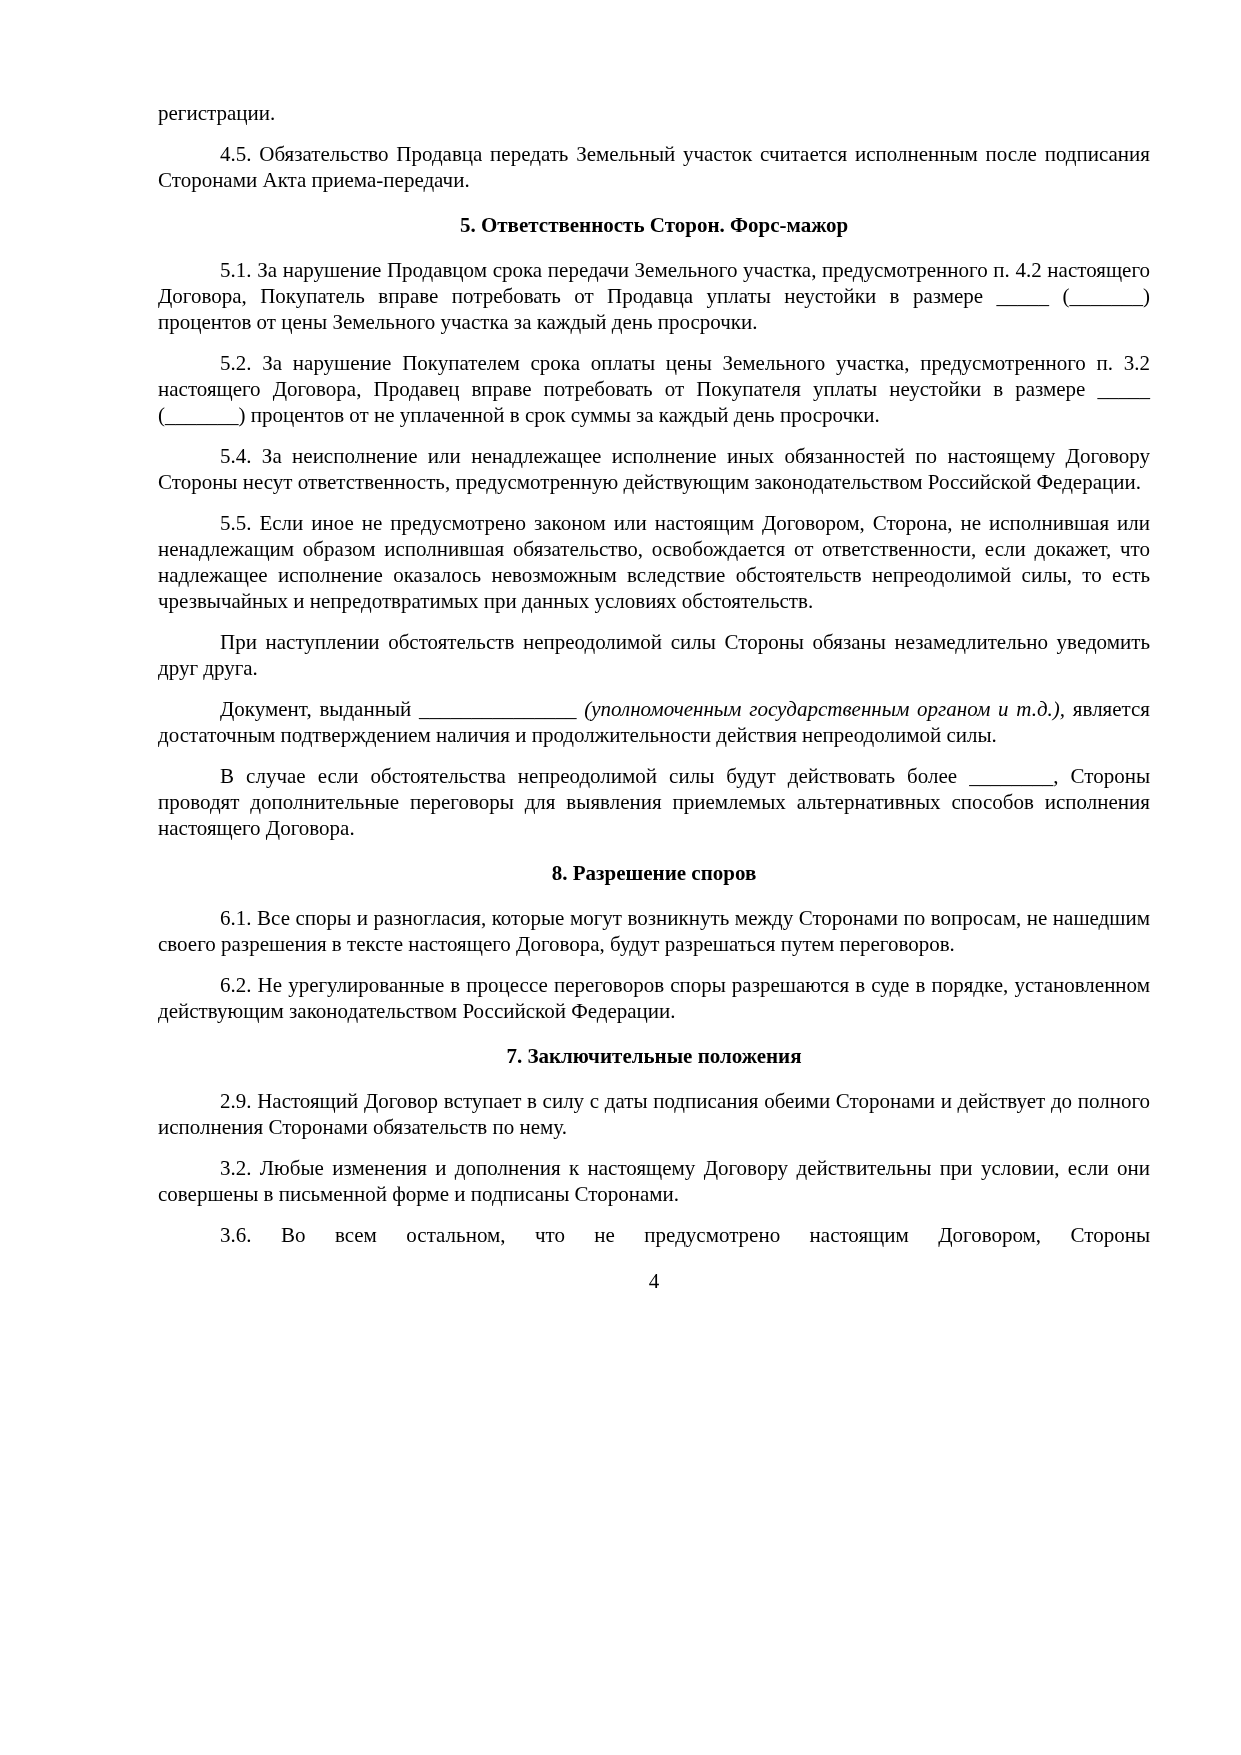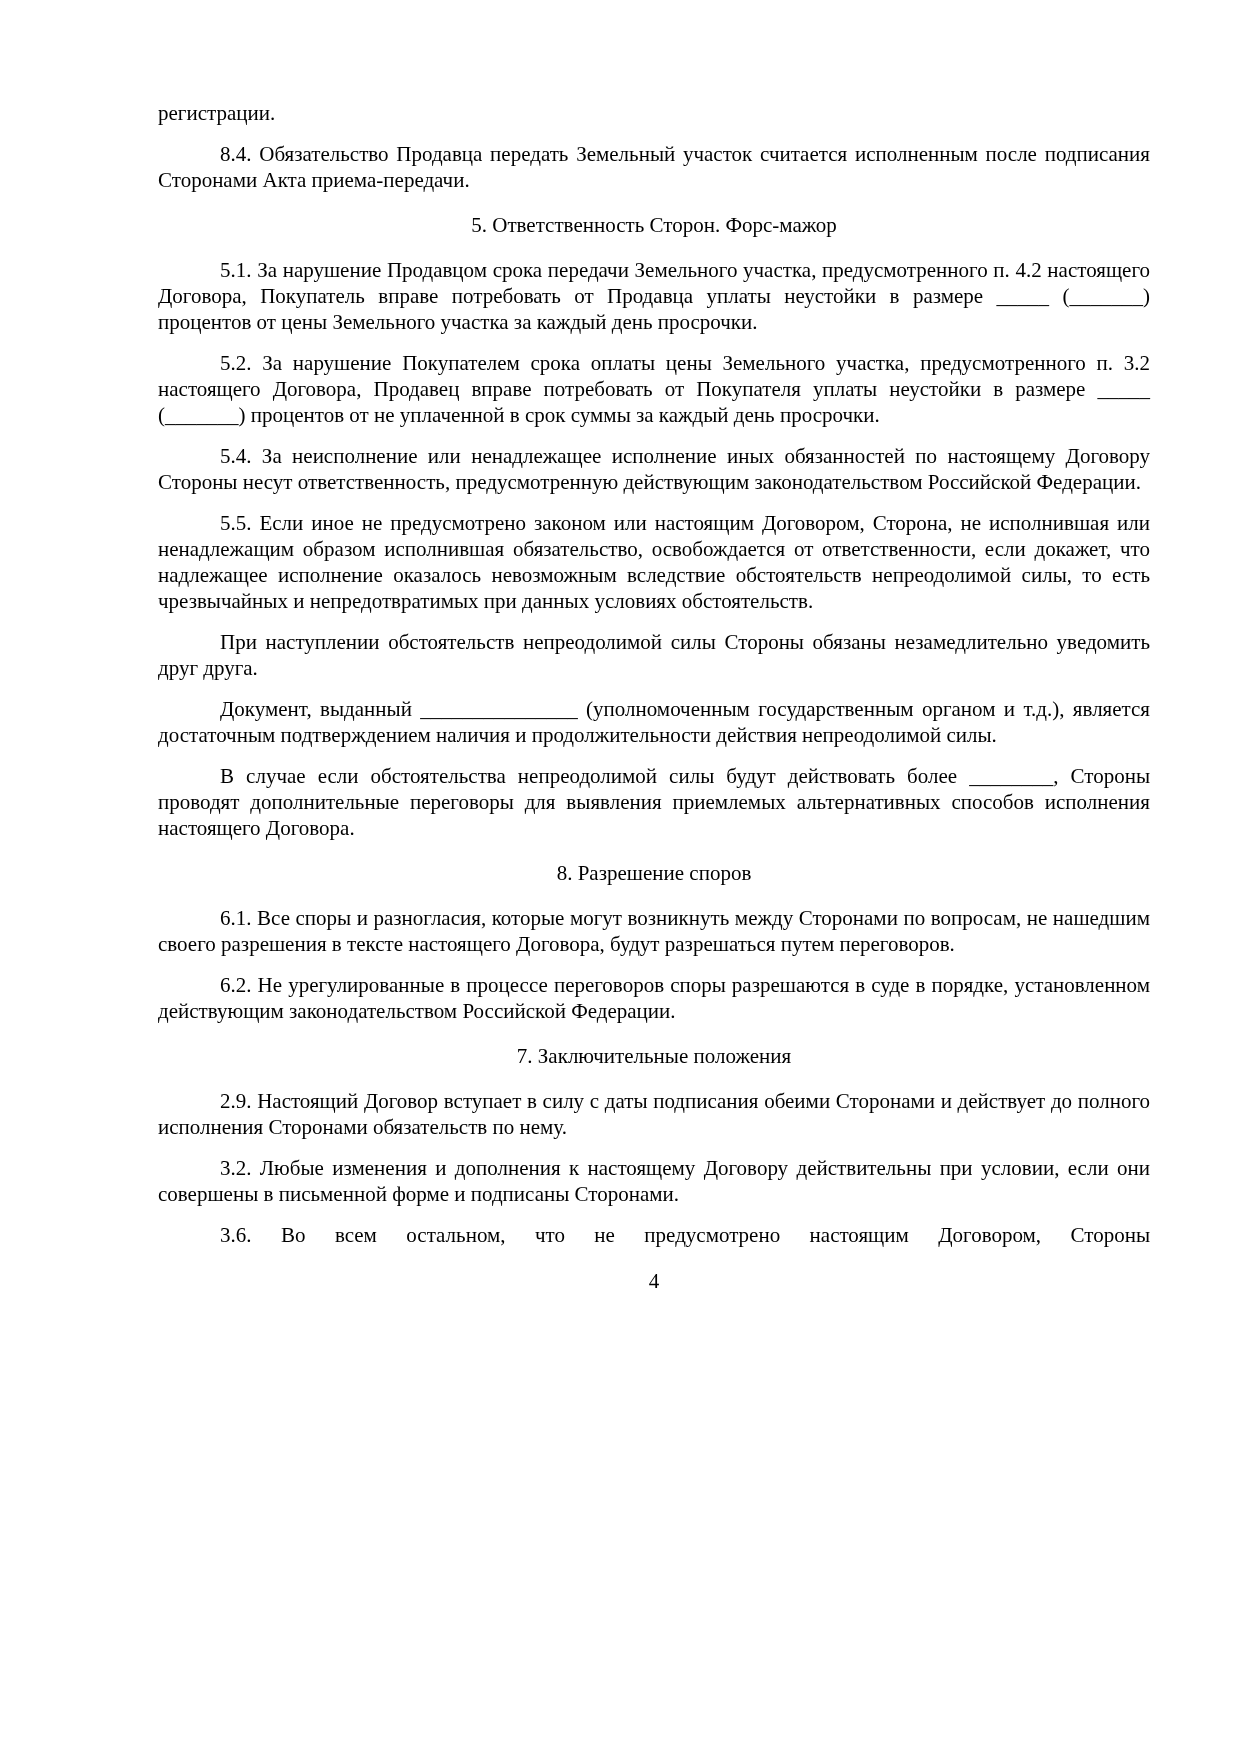--- a/index.html
+++ b/index.html
@@ -26,43 +26,44 @@
     text-indent: 62px;
   }
   .para.continuation {
     margin-top: 0;
     text-indent: 0;
   }
   .para.justify-last {
     text-align-last: justify;
   }
   .heading {
-    font-weight: normal;
+    font-weight: bold;
     font-size: 21px;
     line-height: 26px;
     text-align: center;
     text-indent: 0;
     margin: 19px 0;
   }
   .italic {
+    font-style: italic;
   }
   .page-number {
     text-align: center;
     text-indent: 0;
     margin-top: 20px;
   }
 </style>
 </head>
 <body>
 
 <div class="page">
 
   <p class="para continuation">регистрации.</p>
 
-  <p class="para">8.4. Обязательство Продавца передать Земельный участок считается исполненным после подписания Сторонами Акта приема-передачи.</p>
+  <p class="para">4.5. Обязательство Продавца передать Земельный участок считается исполненным после подписания Сторонами Акта приема-передачи.</p>
 
   <div class="heading">5. Ответственность Сторон. Форс-мажор</div>
 
   <p class="para">5.1. За нарушение Продавцом срока передачи Земельного участка, предусмотренного п. 4.2 настоящего Договора, Покупатель вправе потребовать от Продавца уплаты неустойки в размере _____ (_______) процентов от цены Земельного участка за каждый день просрочки.</p>
 
   <p class="para">5.2. За нарушение Покупателем срока оплаты цены Земельного участка, предусмотренного п. 3.2 настоящего Договора, Продавец вправе потребовать от Покупателя уплаты неустойки в размере _____ (_______) процентов от не уплаченной в срок суммы за каждый день просрочки.</p>
 
 
   <p class="para">5.4. За неисполнение или ненадлежащее исполнение иных обязанностей по настоящему Договору Стороны несут ответственность, предусмотренную действующим законодательством Российской Федерации.</p>
 

